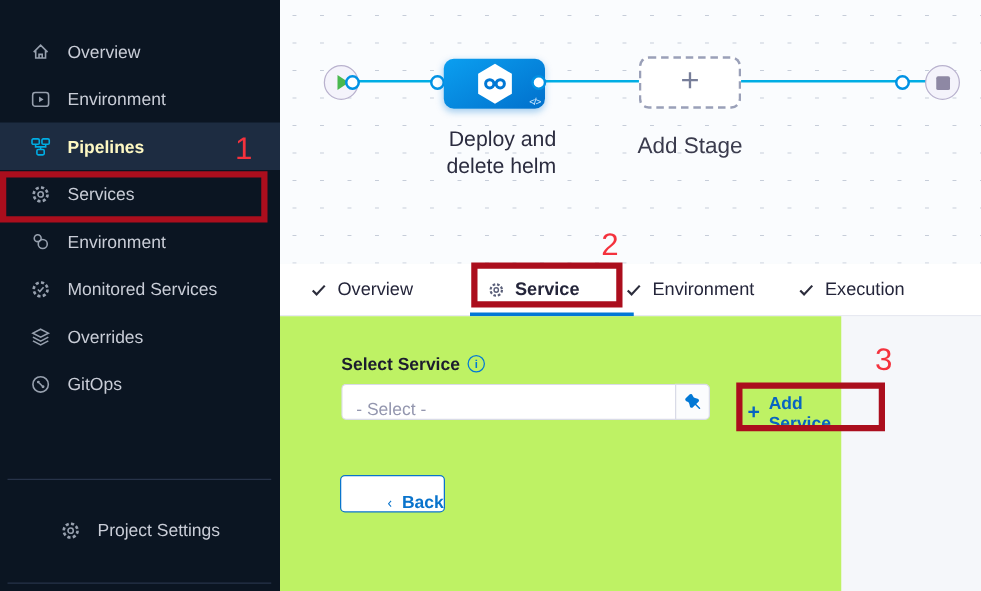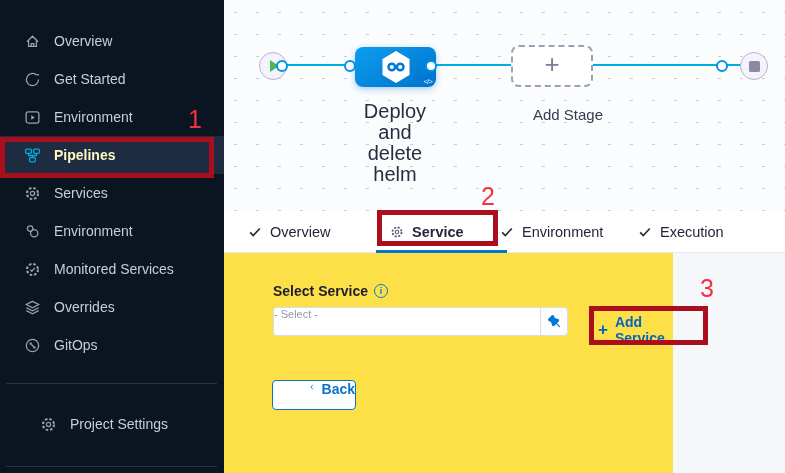--- a/index.html
+++ b/index.html
@@ -8,21 +8,21 @@
 
   
   #sidebar { position:absolute; left:0; top:0; width:224px; height:473px; background:#0b1522; }
   .sb-list { position:absolute; left:0; top:22px; width:100%; }
   .sb-item { display:flex; align-items:center; gap:13px; height:38px; padding-left:24px;
              font-size:14px; color:#c9cdd7; cursor:pointer; }
   .sb-item.active { background:#1d2c41; color:#fef9c3; font-weight:bold; }
   .sb-ic { width:17px; height:17px; flex:0 0 17px; color:#97a0ae; }
   .sb-item.active .sb-ic { color:#00ade4; }
   .sb-div { position:absolute; left:6px; width:211px; height:1px; background:#273349; }
-  #sb-item-settings { position:absolute; left:16px; top:405px; width:100%; }
+  #sb-item-settings { position:absolute; left:0; top:405px; width:100%;padding-left:24px; }
 
   
   #canvas { position:absolute; left:224px; top:0; width:561px; height:211px;
             background:#fafcfe;
             background-image:
               linear-gradient(180deg, transparent 0 1px, #fafcfe 1px 22px),
               linear-gradient(90deg, #c6cdd9 0 3px, transparent 3px 22px);
             background-size:22px 22px; background-position:10px 12px; }
   .pipe-line { position:absolute; left:49px; top:64px; width:481px; height:2px; background:#00ade4; }
   .node-circle { position:absolute; width:28px; height:28px; border-radius:50%;
@@ -33,57 +33,57 @@
               border-bottom:6px solid transparent; margin-left:3px; }
   #end-node { left:516px; top:52px; }
   .stop-sq { width:11px; height:11px; background:#8e88a4; border-radius:1.5px; }
   .ring { position:absolute; width:12px; height:12px; border:2.5px solid #0092e4; background:#fff;
           border-radius:50%; top:60px; }
   .stage-node { position:absolute; left:131px; top:47px; width:81px; height:40px; border-radius:8px;
                 background:linear-gradient(150deg,#0b9ff0,#0170cc);
                 box-shadow:0 2px 6px rgba(2,120,213,.35);
                 display:flex; align-items:center; justify-content:center; cursor:pointer; }
   .code-glyph { position:absolute; right:4px; bottom:1px; color:#cfe9ff; font-size:8px; letter-spacing:-1px; }
-  .stage-label { position:absolute; left:121px; top:101px; width:100px; text-align:center;
-                 font-size:20px; line-height:21px; color:#2b2c3f; }
+  .stage-label { position:absolute; left:121px; top:101px; width:100px; text-align:right;
+                 font-size:17px; line-height:21px; color:#2b2c3f; }
   .add-node { position:absolute; left:287px; top:45px; width:82px; height:42px; background:#fff;
               border:2px dashed #9aa0b8; border-radius:8px; display:flex; align-items:center;
               justify-content:center; cursor:pointer; }
   .add-plus { font-size:26px; font-weight:300; color:#777e99; margin-top:-3px; }
-  .add-label { position:absolute; left:277px; top:106px; width:102px; text-align:right;
-               font-size:15px; color:#3a3b4d; }
+  .add-label { position:absolute; left:277px; top:106px; width:102px; text-align:center;
+               font-size:18px; color:#3a3b4d; }
 
   
   #tabs { position:absolute; left:224px; top:211px; width:561px; height:42px; background:#fff;
           border-bottom:1px solid #e7e9f1; }
   .tab { position:absolute; top:0; height:42px; display:flex; align-items:center; gap:8px;
          font-size:14.5px; color:#24253a; cursor:pointer; }
   .tab .t-ic { width:14px; height:14px; }
   .tab.active { font-weight:bold;justify-content:center; }
   #tab-underline { position:absolute; left:152px; top:39px; width:131px; height:3px; background:#0278d5; }
 
   
-  #form { position:absolute; left:224px; top:253px; width:449px; height:220px; background:#fde047; }
+  #form { position:absolute; left:224px; top:253px; width:449px; height:220px; background:#bef264; }
   .field-label-row { position:absolute; left:49px; top:30px; display:flex; align-items:center; gap:6px; }
   .field-label { font-size:14px; font-weight:bold; color:#1c1d2e; }
   .info-ic { width:14px; height:14px; border:1.4px solid #0278d5; border-radius:50%; color:#0278d5;
              font-size:9px; font-weight:bold; display:flex; align-items:center; justify-content:center; }
   .input-group { position:absolute; left:49px; top:54px; width:295px; height:29px; display:flex; }
   .select-box { flex:1; background:#fff; border:1px solid #d9dbe7; border-right:none;
-                border-radius:4px 0 0 4px; display:flex; align-items:flex-start; 
-                font-size:11px; color:#9497af; cursor:pointer; }
+                border-radius:4px 0 0 4px; display:flex; align-items:flex-end; padding-left:11px;
+                font-size:14px; color:#9497af; cursor:pointer; }
   .pin-btn { width:28px; background:#fbfcfd; border:1px solid #d9dbe7; border-radius:0 4px 4px 0;
              display:flex; align-items:center; justify-content:center; cursor:pointer; }
   .add-service { position:absolute; left:374px; top:61px; display:flex; align-items:center; gap:7px;
                  color:#0764c2; font-weight:bold; cursor:pointer; }
   .add-service .plus { font-size:17px; }
   .add-service .lbl { font-size:14px; }
   .btn-back { position:absolute; left:48px; top:127px; width:84px; height:30px; background:#fff;
               border:1.5px solid #0a74cc; border-radius:4px; color:#0a74cc; font-weight:bold;
-              font-size:14px; display:flex; align-items:flex-start; justify-content:center; gap:8px; cursor:pointer;padding-left:37px; }
+              font-size:14px; display:flex; align-items:flex-end; justify-content:center; gap:8px; cursor:pointer;padding-left:37px; }
   .btn-continue { position:absolute; left:144px; top:125px; width:113px; height:33px; background:#0278d5;
                   border:none; border-radius:4px; color:#fff; font-weight:bold; font-size:14px;
                   display:flex; align-items:center; justify-content:center; gap:9px; cursor:pointer; }
 
   
   .anno-box { position:absolute; border:5px solid #ab0e1d; z-index:40; }
   #anno-box-1 { left:0; top:137px; width:214px; height:41px; }
   #anno-box-2 { left:377px; top:210px; width:121px; height:36px; }
   #anno-box-3 { left:589px; top:306px; width:119px; height:39px; }
   .anno-num { position:absolute; color:#f4323d; font-size:25px; line-height:1; z-index:41; }
@@ -98,27 +98,20 @@
 
 <div id="app">
 
   <nav id="sidebar">
     <div class="sb-list">
       <div class="sb-item">
         <svg class="sb-ic" viewBox="0 0 16 16" fill="none" stroke="currentColor" stroke-width="1.2">
             <path d="M2.8 8.2 8 3l5.2 5.2M4.3 7.2v5.4h7.4V7.2M6.8 12.6V9.9h2.4v2.7"></path>
           </svg>
         <span>Overview</span>
-      </div>
-      <div class="sb-item">
-        <svg class="sb-ic" viewBox="0 0 16 16" fill="none" stroke="currentColor" stroke-width="1.2">
-            <path d="M13.7 8a5.7 5.7 0 1 1-2.2-4.5"></path>
-            <path d="M11 3.5h3.2"></path>
-          </svg>
-        <span>Get Started</span>
       </div>
       <div class="sb-item">
         <svg class="sb-ic" viewBox="0 0 16 16" fill="none" stroke="currentColor" stroke-width="1.2">
             <rect x="2" y="2.8" width="12" height="10.4" rx="2"></rect>
             <path d="M6.8 5.8l3.4 2.2-3.4 2.2z" fill="currentColor" stroke="none"></path>
           </svg>
         <span>Environment</span>
       </div>
       <div class="sb-item active">
         <svg class="sb-ic" viewBox="0 0 16 16" fill="none" stroke="currentColor" stroke-width="1.2">

